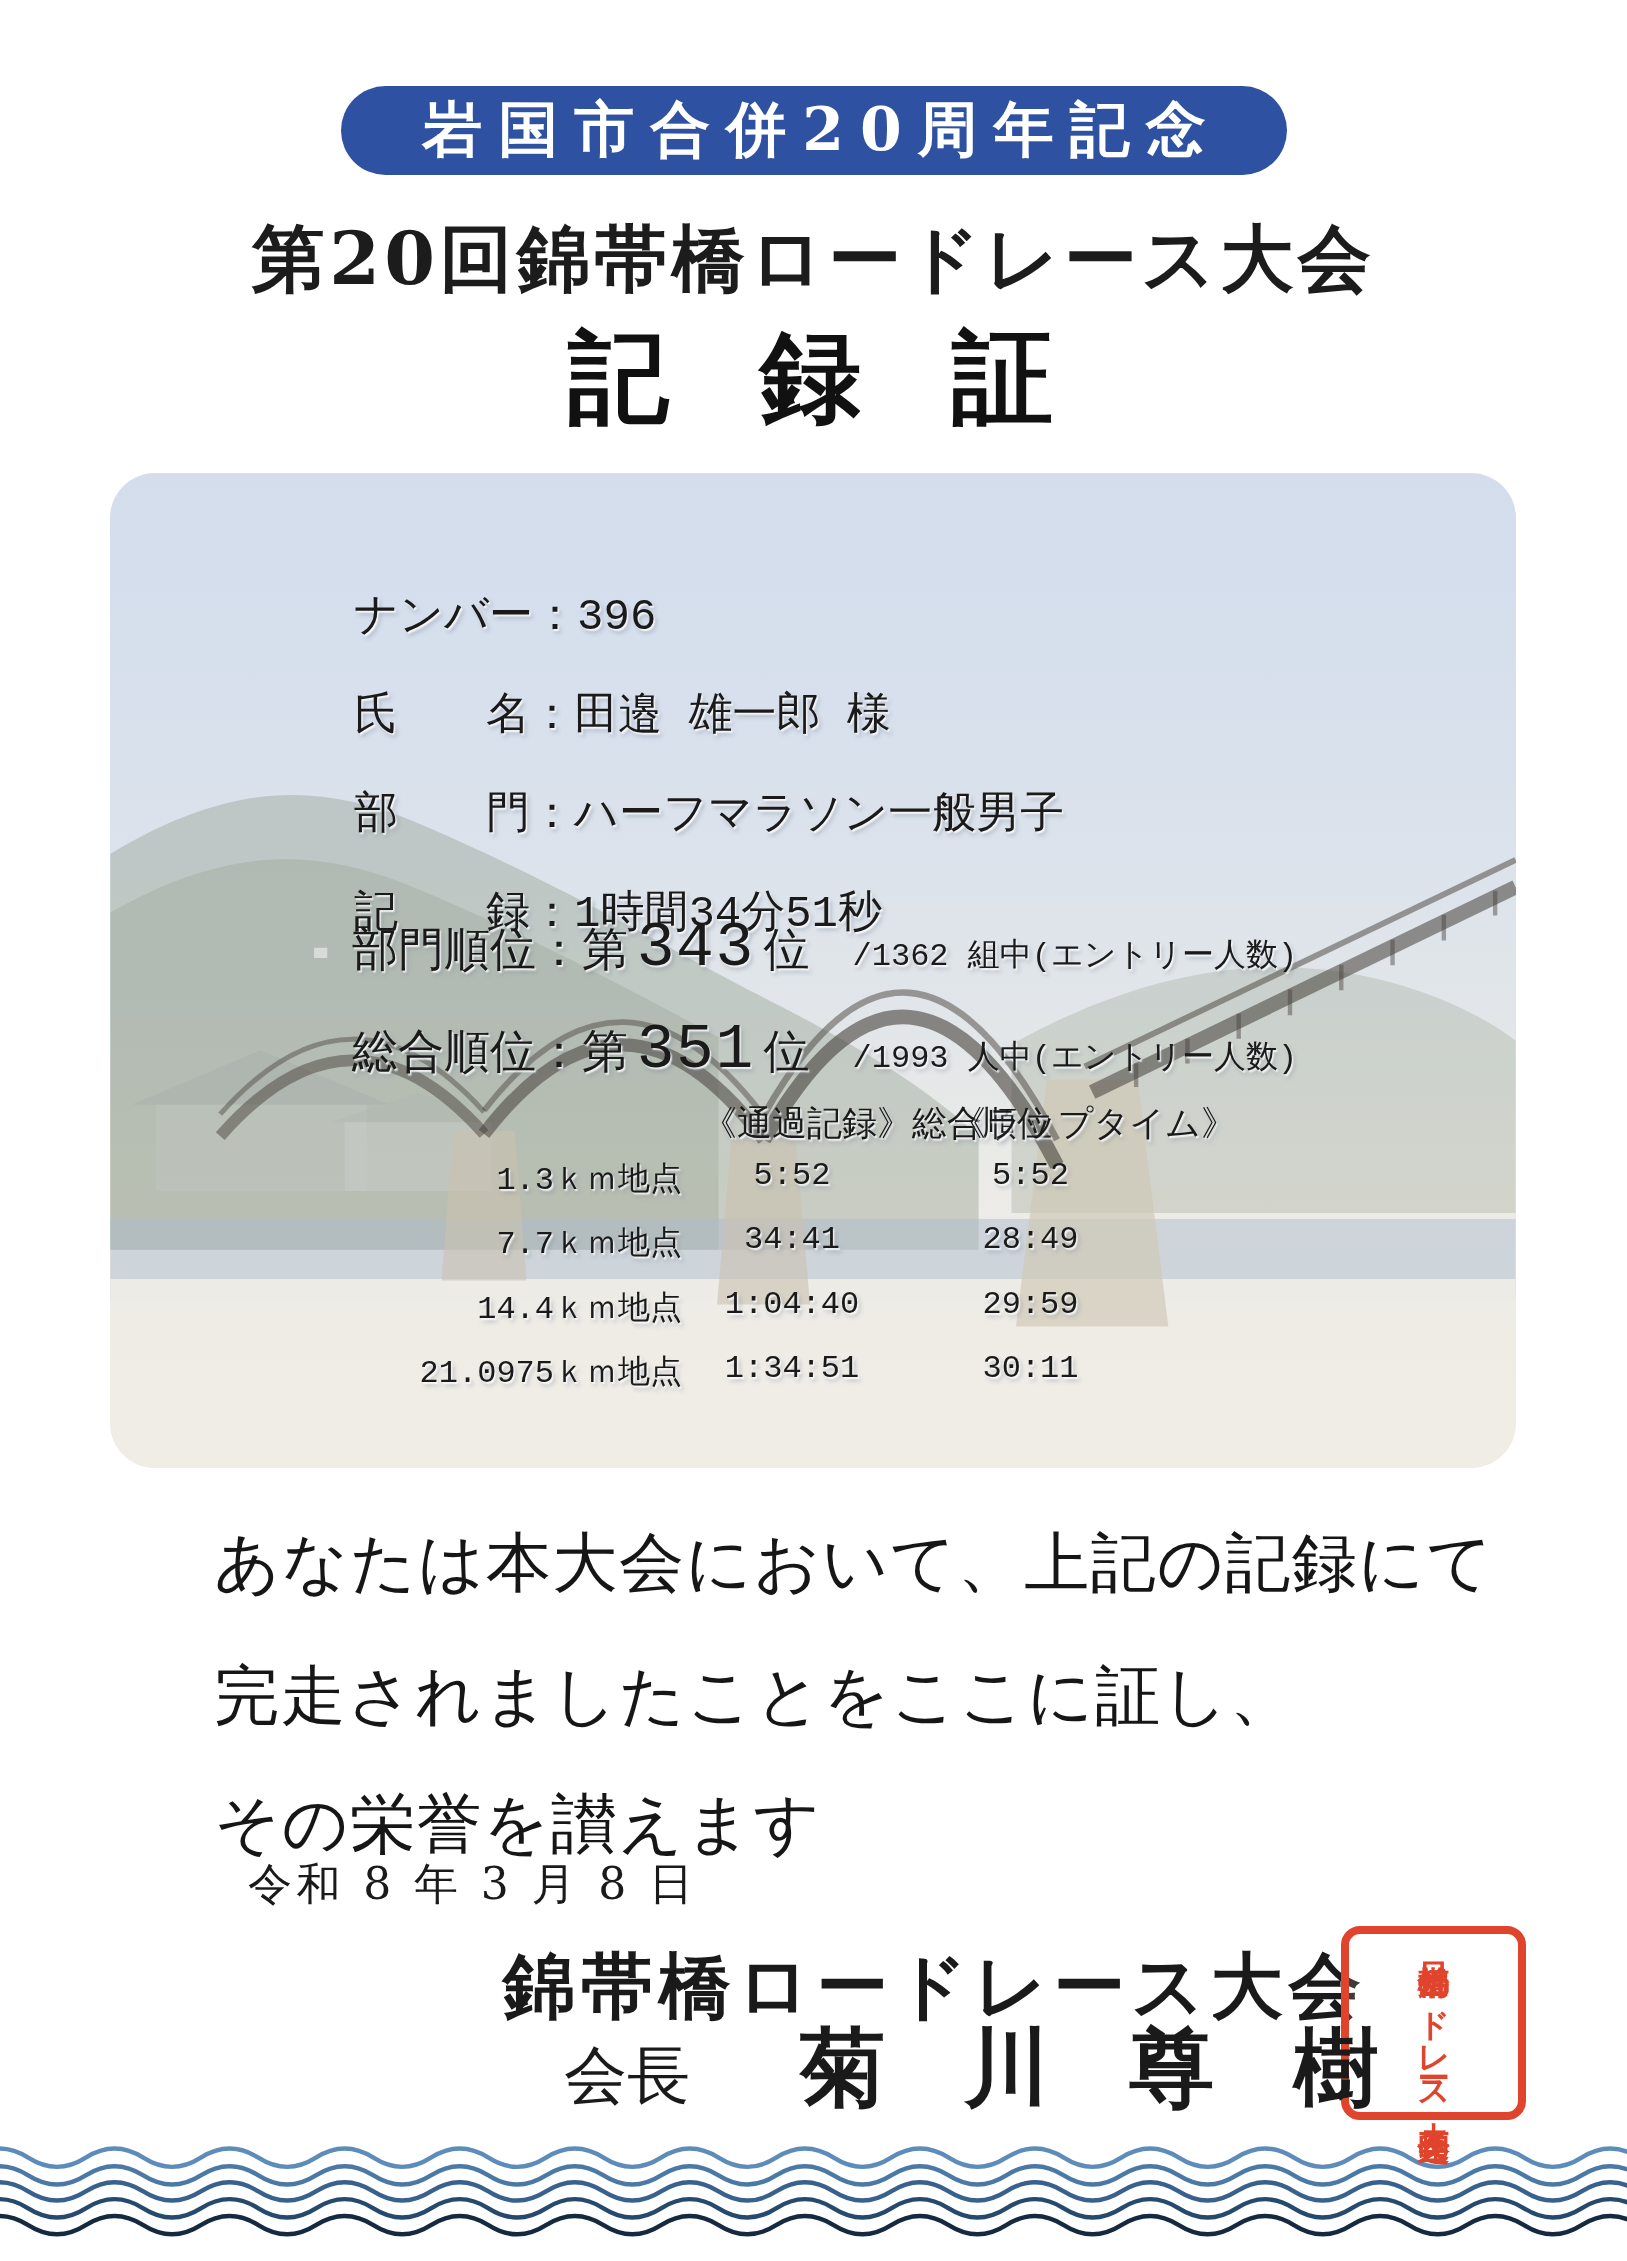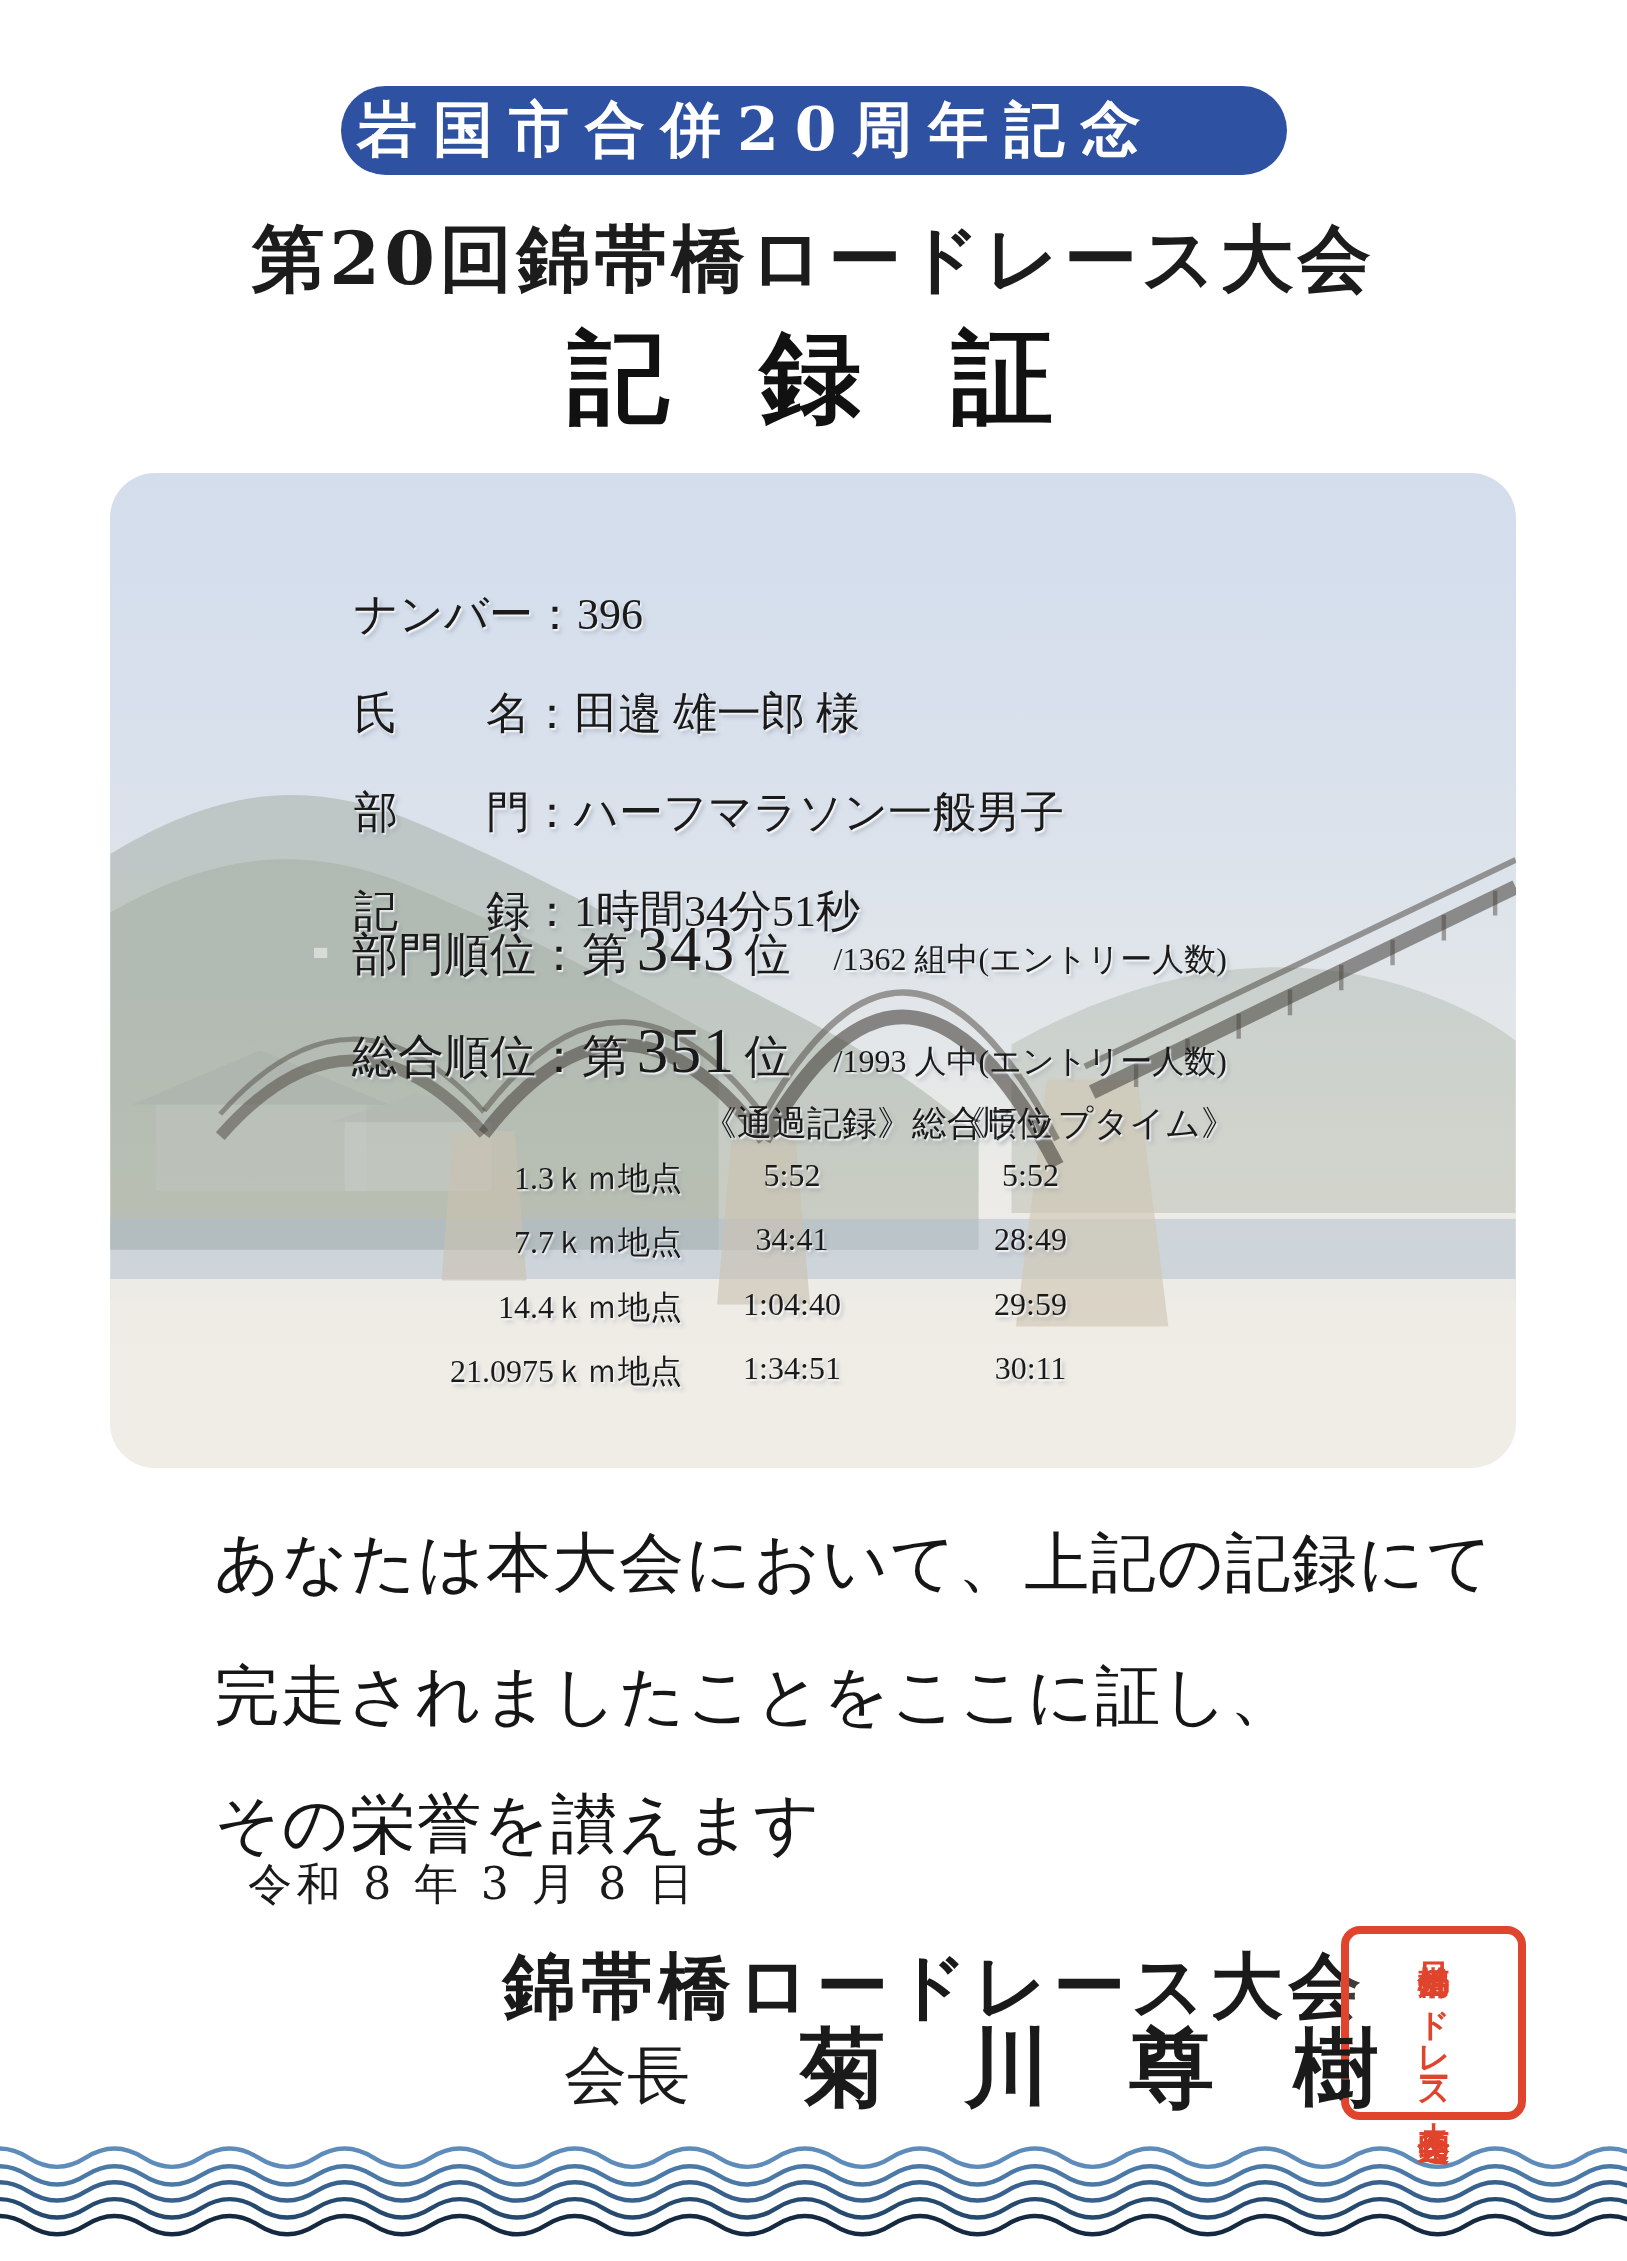--- a/index.html
+++ b/index.html
@@ -1,23 +1,23 @@
 <!DOCTYPE html>
 <html style="font-size:11.7px"><head>
 <meta charset="utf-8">
 <style>
   html,body{margin:0;padding:0;background:#ffffff;}
   #page{position:relative;width:1627px;height:2261px;background:#ffffff;overflow:hidden;
         font-family:"DejaVu Sans","Liberation Sans",sans-serif;color:#1a1a1a;}
   .brush{font-family:"DejaVu Serif","Liberation Serif",serif;}
-  .gothic{font-family:Liberation Serif, serif;}
+  .gothic{font-family:Liberation Mono, monospace;}
 
   
   .badge{position:absolute;left:341px;top:86px;width:946px;height:89px;border-radius:45px;
-         background:#2e51a2;display:flex;align-items:center;}
+         background:#2e51a2;display:flex;align-items:center;justify-content:center;}
   .badge span{font-size:60px;font-weight:bold;color:#ffffff;letter-spacing:16px;text-indent:16px;}
   .main-title{position:absolute;left:0;top:211px;width:1627px;text-align:center;
               font-size:73px;font-weight:bold;color:#1c1c1c;letter-spacing:4.4px;}
   .cert-title{position:absolute;left:0;top:311px;width:1627px;text-align:center;
               font-size:101px;font-weight:bold;color:#111;word-spacing:44px;letter-spacing:5.9px;}
 
   
   .card{position:absolute;left:110px;top:473px;width:1406px;height:995px;border-radius:45px;
         overflow:hidden;background:linear-gradient(180deg,#d3ddec 0%,#d9e1ec 30%,#e2e6e9 55%,#ecebe7 72%,#f0efeb 100%);}
   .card svg.photo{position:absolute;left:0;top:0;}

